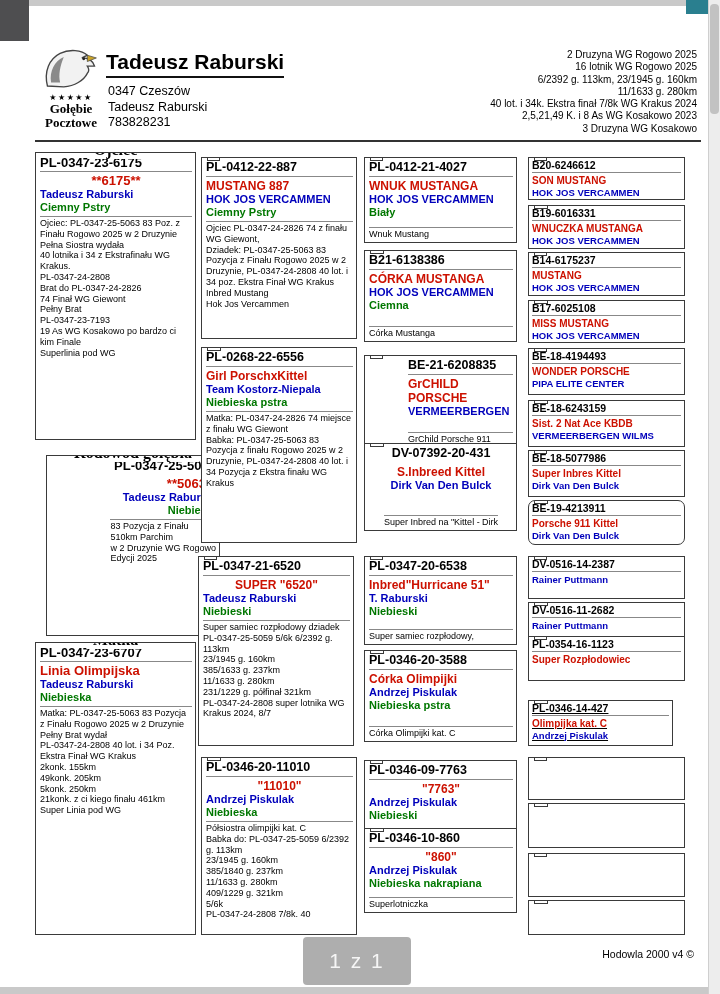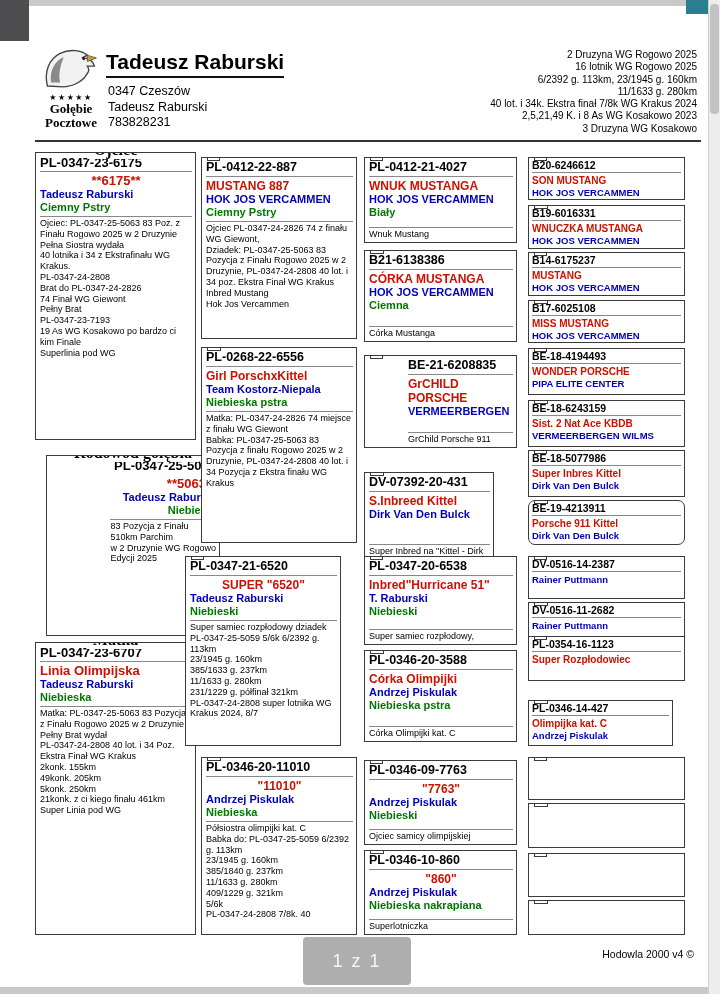--- a/index.html
+++ b/index.html
@@ -7,21 +7,21 @@
   body{position:relative;background:#d9d9d9;font-family:"Liberation Sans","DejaVu Sans",sans-serif;overflow:hidden;color:#000}
   .page{position:absolute;left:0;top:6px;width:708px;height:981px;background:#ffffff}
   
   .top-strip{position:absolute;left:0;top:0;width:720px;height:6px;background:#c9c9c9}
   .corner-block{position:absolute;left:0;top:0;width:29px;height:41px;background:#4e4e50}
   .teal-block{position:absolute;left:686px;top:0;width:22px;height:14px;background:#2a7f8f}
   .scrollbar{position:absolute;right:0;top:0;width:12px;height:994px;background:#ededed;border-left:1px solid #cfcfcf}
   .thumb{position:absolute;left:1px;top:4px;width:9px;height:110px;background:#c2c2c2;border-radius:4px}
   .bottom-strip{position:absolute;left:0;top:987px;width:708px;height:7px;background:#c9c9c9}
   .page-indicator{position:absolute;left:303px;top:937px;width:108px;height:48px;background:rgba(125,125,125,.62);
-    border-radius:4px;display:flex;align-items:center;justify-content:center;color:#f6f6f6;font-size:18px;letter-spacing:2px}
+    border-radius:4px;display:flex;align-items:center;justify-content:center;color:#f6f6f6;font-size:21px;letter-spacing:2px}
   
   .logo{position:absolute;left:38px;top:46px;width:66px;text-align:center}
   .stars{font-size:8px;letter-spacing:1.5px;line-height:9px;margin-top:1px}
   .logo-t{font-family:"Liberation Serif","DejaVu Serif",serif;font-weight:bold;font-size:13px;line-height:13.5px}
   .owner-name{position:absolute;left:106px;top:50px;font-size:21px;font-weight:bold;border-bottom:2px solid #111;padding-bottom:2px}
   .owner-lines{position:absolute;left:108px;top:84px;font-size:12.5px;line-height:15.5px}
   .achievements{position:absolute;right:23px;top:49px;text-align:right;font-size:10px;line-height:12.3px}
   .header-rule{position:absolute;left:35px;top:140px;width:666px;border-top:2px solid #333}
   .footer{position:absolute;top:948px;right:26px;font-size:10.5px}
   
@@ -151,21 +151,21 @@
       <div class="ring">PL-0268-22-6556</div>
       <div class="rule"></div>
       <div class="name">Girl PorschxKittel</div>
       <div class="breeder">Team Kostorz-Niepala</div>
       <div class="plumage">Niebieska pstra</div>
       <div class="notes">
         <div class="note-line">Matka: PL-0347-24-2826 74 miejsce z finału WG Giewont</div>
         <div class="note-line">Babka: PL-0347-25-5063 83 Pozycja z finału Rogowo 2025 w 2 Druzynie, PL-0347-24-2808 40 lot. i 34 Pozycja z Ekstra finału WG Krakus</div>
       </div>
     </div>
-    <div class="pbox gen2" style="left: 185px; top: 556px; width: 156px; height: 190px;">
+    <div class="pbox gen2" style="left: 198px; top: 556px; width: 156px; height: 190px;">
       <span class="tab">O</span>
       <div class="ring">PL-0347-21-6520</div>
       <div class="rule"></div>
       <div class="name center">SUPER "6520"</div>
       <div class="breeder">Tadeusz Raburski</div>
       <div class="plumage">Niebieski</div>
       <div class="notes">
         <div class="note-line">Super samiec rozpłodowy dziadek PL-0347-25-5059 5/6k 6/2392 g. 113km</div>
         <div class="note-line">23/1945 g. 160km</div>
         <div class="note-line">385/1633 g. 237km</div>
@@ -217,21 +217,21 @@
     <div class="pbox gen3" style="left: 364px; top: 355px; width: 153px; height: 93px; padding-left: 43px;">
       <span class="tab">O</span>
       <div class="ring">BE-21-6208835</div>
       <div class="rule"></div>
       <div class="name">GrCHILD PORSCHE</div>
       <div class="breeder">VERMEERBERGEN</div>
       <div class="notes bottom">
         <div class="note-line">GrChild Porsche 911</div>
       </div>
     </div>
-    <div class="pbox gen3" style="left: 364px; top: 472px; width: 130px; height: 88px;">
+    <div class="pbox gen3" style="left: 364px; top: 443px; width: 153px; height: 88px; align-items: center;">
       <span class="tab">M</span>
       <div class="ring">DV-07392-20-431</div>
       <div class="rule"></div>
       <div class="name">S.Inbreed Kittel</div>
       <div class="breeder">Dirk Van Den Bulck</div>
       <div class="notes bottom">
         <div class="note-line">Super Inbred na "Kittel - Dirk</div>
       </div>
     </div>
     <div class="pbox gen3" style="left: 364px; top: 556px; width: 153px; height: 89px;">
@@ -260,21 +260,21 @@
       <span class="tab">O</span>
       <div class="ring">PL-0346-09-7763</div>
       <div class="rule"></div>
       <div class="name center">"7763"</div>
       <div class="breeder">Andrzej Piskulak</div>
       <div class="plumage">Niebieski</div>
       <div class="notes bottom">
         <div class="note-line">Ojciec samicy olimpijskiej</div>
       </div>
     </div>
-    <div class="pbox gen3" style="left: 364px; top: 850px; width: 153px; height: 85px;">
+    <div class="pbox gen3" style="left: 364px; top: 828px; width: 153px; height: 85px;">
       <span class="tab">M</span>
       <div class="ring">PL-0346-10-860</div>
       <div class="rule"></div>
       <div class="name center">"860"</div>
       <div class="breeder">Andrzej Piskulak</div>
       <div class="plumage">Niebieska nakrapiana</div>
       <div class="notes bottom">
         <div class="note-line">Superlotniczka</div>
       </div>
     </div>
@@ -345,21 +345,21 @@
       <div class="ring">DV-0516-11-2682</div>
       <div class="rule"></div>
       <div class="breeder">Rainer Puttmann</div>
     </div>
     <div class="pbox gen4" style="left: 528px; top: 636px; width: 157px; height: 45px;">
       <span class="tab">O</span>
       <div class="ring">PL-0354-16-1123</div>
       <div class="rule"></div>
       <div class="name">Super Rozpłodowiec</div>
     </div>
-    <div class="pbox gen4" style="left: 528px; top: 700px; width: 145px; height: 46px;">
+    <div class="pbox gen4" style="left: 528px; top: 700px; width: 145px; height: 46px; text-decoration: underline;">
       <span class="tab">M</span>
       <div class="ring">PL-0346-14-427</div>
       <div class="rule"></div>
       <div class="name">Olimpijka kat. C</div>
       <div class="breeder">Andrzej Piskulak</div>
     </div>
     <div class="pbox gen4" style="left: 528px; top: 757px; width: 157px; height: 43px;">
       <span class="tab">O</span>
     </div>
     <div class="pbox gen4" style="left: 528px; top: 803px; width: 157px; height: 45px;">

